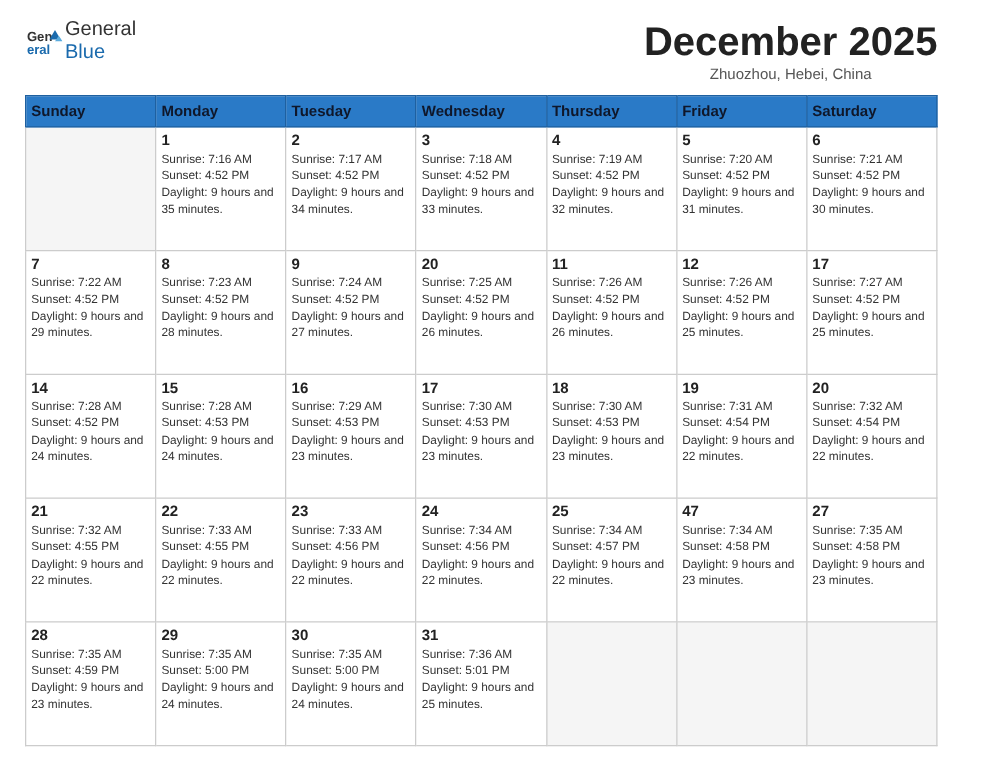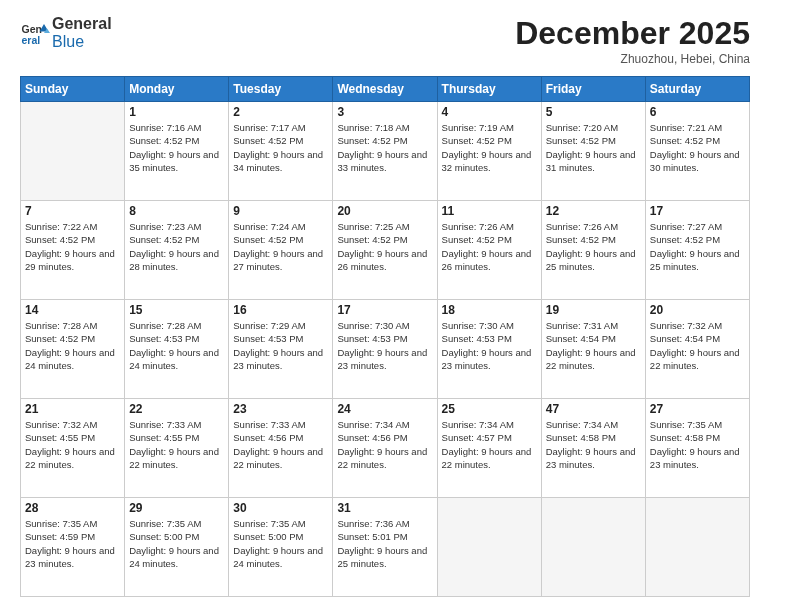--- a/index.html
+++ b/index.html
@@ -27,41 +27,41 @@
     .logo {
       display: flex;
       align-items: center;
     }
     .logo-icon {
       width: 30px;
       height: 30px;
       margin-right: 2px;
     }
     .title-area {
-      text-align: right;
+      text-align: center;
     }
     .month-title {
       font-size: 32px;
       font-weight: bold;
       color: #222;
     }
     .location {
       font-size: 12px;
       color: #555;
     }
     .calendar {
       flex: 1;
       border: 1px solid #ccc;
       border-collapse: collapse;
       width: 100%;
       table-layout: fixed;
     }
     .calendar th {
       background: #2a7ac7;
-      color: #ffffff;
+      color: #0f172a;
       padding: 5px 4px;
       text-align: left;
       font-size: 12px;
       font-weight: bold;
       border: 1px solid #1e60a0;
     }
     .calendar td {
       border: 1px solid #ccc;
       vertical-align: top;
       padding: 3px 4px;
@@ -94,21 +94,21 @@
 <div class="page">
   <div class="header">
     <div class="logo">
       <svg class="logo-icon" viewBox="0 0 40 40">
         <text x="2" y="20" font-size="14" font-weight="bold" fill="#333">Gen</text>
         <text x="2" y="34" font-size="14" font-weight="bold" fill="#1a6aad">eral</text>
         <polygon points="32,8 38,18 26,18" fill="#1a6aad"></polygon>
         <polygon points="36,14 40,20 32,20" fill="#5aabdd"></polygon>
       </svg>
       <div>
-        <div style="font-size:16px;font-weight:bold;color:#333;line-height:1.1">General</div>
+        <div style="font-size:16px;font-weight:normal;color:#333;line-height:1.1">General</div>
         <div style="font-size:16px;font-weight:normal;color:#1a6aad;line-height:1.1">Blue</div>
       </div>
     </div>
     <div class="title-area">
       <div class="month-title">December 2025</div>
       <div class="location">Zhuozhou, Hebei, China</div>
     </div>
   </div>
 
   <table class="calendar">

